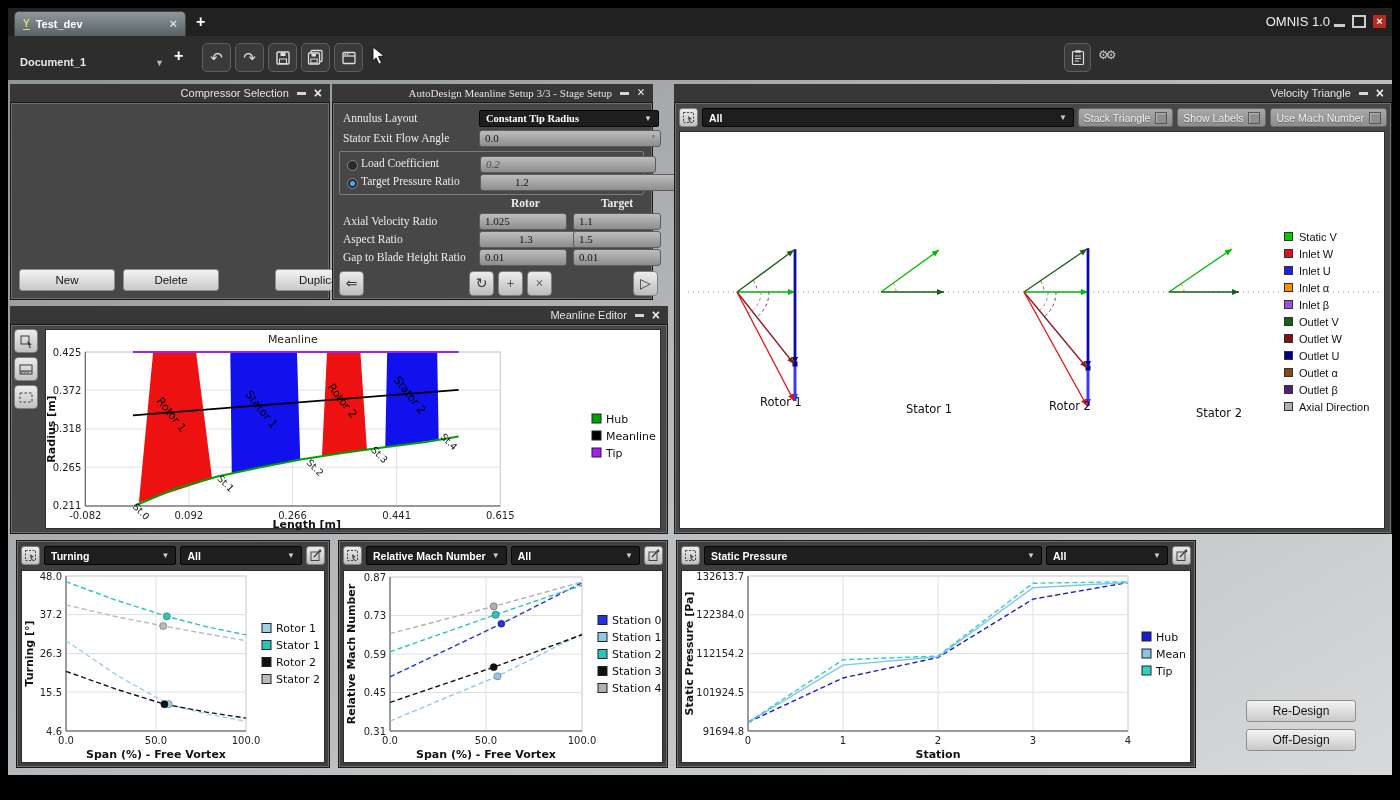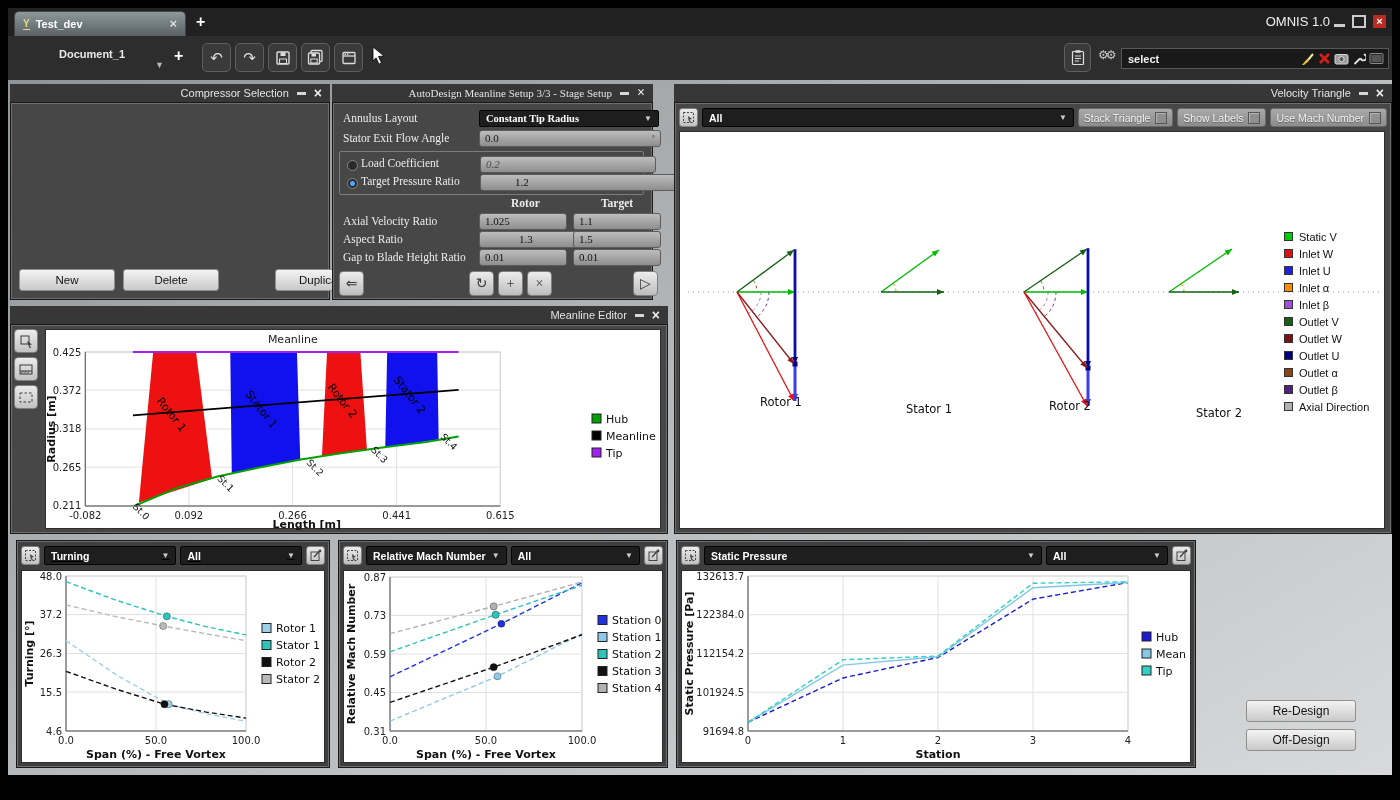--- a/index.html
+++ b/index.html
@@ -19,22 +19,22 @@
   .tab-add{position:absolute;left:188px;top:5px;}
   .app-title{position:absolute;right:62px;top:6px;color:#f0f0f0;font-size:13px;}
   .winctl{position:absolute;right:6px;top:7px;display:flex;gap:7px;align-items:center;}
   .wmin{width:11px;height:3px;background:#ccc;margin-top:8px;}
   .wmax{width:10px;height:9px;border:2px solid #ccc;}
   .wclose{width:13px;height:13px;background:#b92b20;color:#fff;font-size:11px;font-weight:bold;
           display:flex;align-items:center;justify-content:center;line-height:11px;}
 
   
   .toolbar{position:absolute;left:0;top:28px;width:100%;height:44px;background:#2d2d2d;border-bottom:1px solid #171717;}
-  .doc-combo{position:absolute;left:8px;top:12px;width:152px;height:20px;display:flex;align-items:center;
-             color:#e8e8e8;font-size:11px;font-weight:bold;padding:0 4px;box-sizing:border-box;flex-direction:column;}
+  .doc-combo{position:absolute;left:8px;top:12px;width:152px;height:20px;display:flex;align-items:flex-end;
+             color:#e8e8e8;font-size:11px;font-weight:bold;padding:0 4px;box-sizing:border-box;}
   .doc-combo .car{margin-left:auto;color:#b5b5b5;font-size:9px;}
   .tb-plus{position:absolute;left:166px;top:11px;}
   .tb-btn{position:absolute;top:7px;width:29px;height:29px;background:#3a3a3a;border:1px solid #5f5f5f;border-radius:5px;
           display:flex;align-items:center;justify-content:center;color:#e0e0e0;font-size:15px;box-sizing:border-box;}
   .cursor-ico{position:absolute;left:362px;top:10px;}
   .tb-right-btn{position:absolute;left:1056px;top:7px;width:27px;height:29px;background:#3a3a3a;border:1px solid #5f5f5f;
                 border-radius:5px;display:flex;align-items:center;justify-content:center;box-sizing:border-box;}
   .gears{position:absolute;left:1090px;top:12px;color:#c8c8c8;font-size:12px;letter-spacing:-3px;}
   .selectbox{position:absolute;left:1113px;top:12px;width:268px;height:21px;background:#191919;border:1px solid #585858;
              display:flex;align-items:center;padding:0 4px;box-sizing:border-box;gap:3px;}
@@ -176,42 +176,20 @@
     <div class="tb-right-btn">
       <svg width="16" height="18" viewBox="0 0 16 18">
             <rect x="2.5" y="2.5" width="11" height="13" rx="1" fill="none" stroke="#ddd" stroke-width="1.2"></rect>
             <rect x="5.5" y="1.2" width="5" height="2.6" fill="#ddd"></rect>
             <line x1="5" y1="7" x2="11" y2="7" stroke="#ddd"></line>
             <line x1="5" y1="9.5" x2="11" y2="9.5" stroke="#ddd"></line>
             <line x1="5" y1="12" x2="9" y2="12" stroke="#ddd"></line>
           </svg>
     </div>
     <span class="gears">⚙⚙</span>
-    <div class="selectbox">
-      <input value="select" style="">
-      <svg width="14" height="14" viewBox="0 0 14 14">
-            <polygon points="1,13 6,7 8,9 3,13" fill="#e8c530"></polygon>
-            <line x1="7" y1="8" x2="12" y2="2" stroke="#f4e6a0" stroke-width="2"></line>
-          </svg>
-      <svg width="13" height="13" viewBox="0 0 13 13">
-            <line x1="2" y1="2" x2="11" y2="11" stroke="#d42015" stroke-width="2.6"></line>
-            <line x1="11" y1="2" x2="2" y2="11" stroke="#d42015" stroke-width="2.6"></line>
-          </svg>
-      <svg width="15" height="13" viewBox="0 0 15 13">
-            <rect x="1" y="2.5" width="13" height="9.5" rx="1.5" fill="#9c9c9c" stroke="#d8d8d8"></rect>
-            <circle cx="7.5" cy="7.2" r="2.6" fill="#5a5a5a" stroke="#e0e0e0"></circle>
-          </svg>
-      <svg width="14" height="14" viewBox="0 0 14 14">
-            <path d="M2.5 12 L8 6.5 M8.5 6 A3 3 0 1 0 11.8 2.4" fill="none" stroke="#e0e0e0" stroke-width="1.8"></path>
-          </svg>
-      <svg width="15" height="13" viewBox="0 0 15 13">
-            <rect x="1" y="1.5" width="13" height="10" rx="1" fill="#2a2a2a" stroke="#888"></rect>
-            <rect x="2.5" y="3" width="10" height="7" fill="#555"></rect>
-          </svg>
-    </div>
   </div>
 
   <div class="workspace">
 
     <div class="panel" style="left:2px;top:4px;width:320px;">
       <div class="phead">
         <span>Compressor Selection</span>
         <span class="min-i"></span>
         <span class="close-i">×</span>
       </div>
@@ -490,21 +468,21 @@
                 <text x="560" y="92.5" class="lg">Hub</text>
                 <rect x="546" y="101" width="9" height="9" fill="#000000" stroke="#222"></rect>
                 <text x="560" y="109.5" class="lg">Meanline</text>
                 <rect x="546" y="118" width="9" height="9" fill="#a020f0" stroke="#222"></rect>
                 <text x="560" y="126.5" class="lg">Tip</text>
               </svg>
         </div>
       </div>
     </div>
 
-    <div class="chart-panel" style="left:8px;top:460px;width:314px;height:228px;text-decoration:underline;">
+    <div class="chart-panel" style="left:8px;top:460px;width:314px;height:228px;">
       <div class="ctoolbar">
         <div class="sqbtn">
           <svg width="13" height="13" viewBox="0 0 13 13">
                 <rect x="1.5" y="1.5" width="10" height="10" fill="none" stroke="#444" stroke-dasharray="2,1.5"></rect>
                 <polygon points="6,5 10,8 7.5,8.5 9,11 7.8,11.5 6.5,9" fill="#444"></polygon>
               </svg>
         </div>
         <div class="combo" style="flex:1.1;">
           <span class="lbl">Turning</span>
           <span class="car">▼</span>

